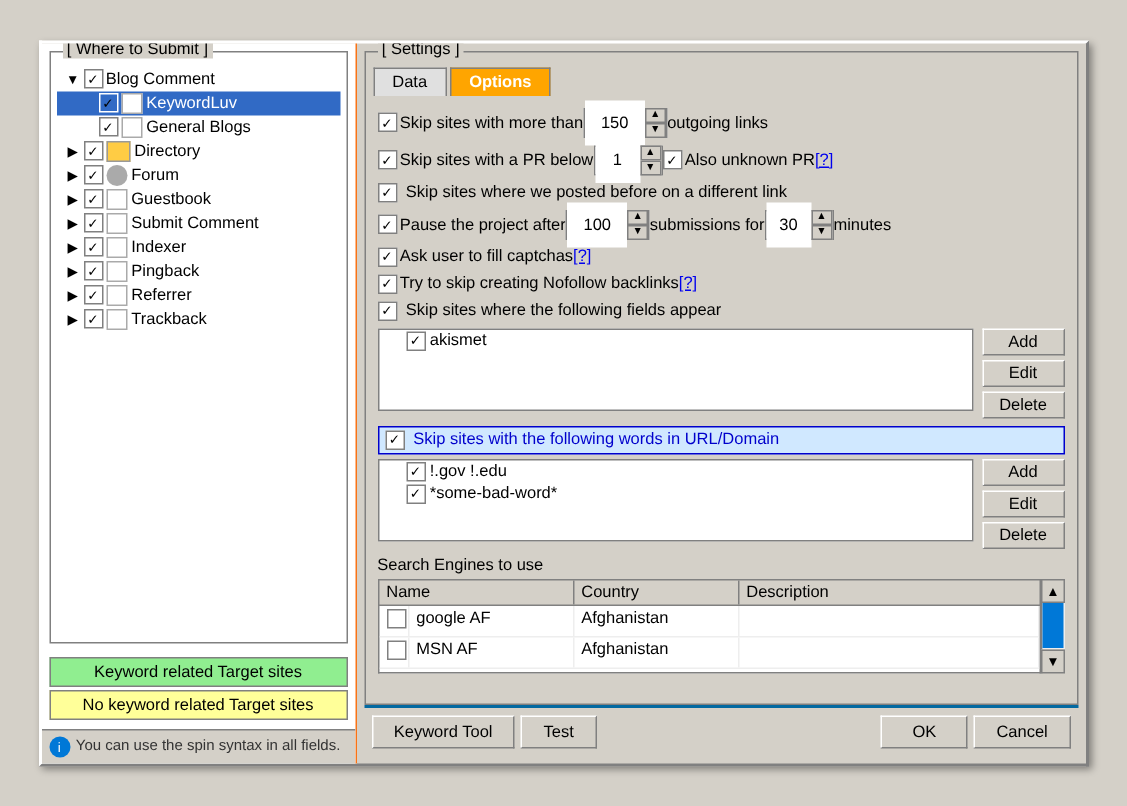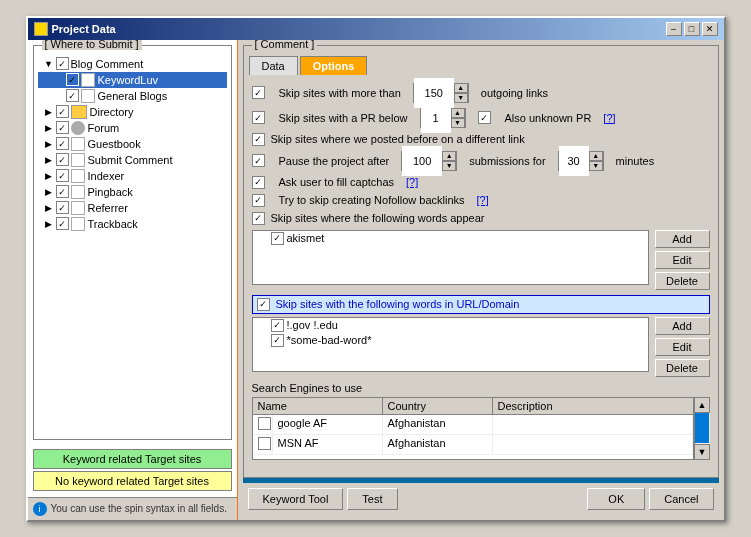--- a/index.html
+++ b/index.html
@@ -237,21 +237,21 @@
     }
     .settings-content {
       padding: 8px;
       flex: 1;
       overflow-y: auto;
     }
     .row {
       display: flex;
       align-items: center;
       margin-bottom: 5px;
-      gap: 12px;
+      gap: 0;
       flex-wrap: wrap;
     }
     .cb-row {
       display: flex;
       align-items: center;
       margin-bottom: 5px;
       gap: 4px;
     }
     .cb-label {
       font-size: 11px;
@@ -383,21 +383,21 @@
       width: 14px;
       height: 30px;
       background: #0078d7;
       margin: 0 auto;
     }
     .bottom-bar {
       display: flex;
       align-items: center;
       justify-content: space-between;
       padding: 5px;
-      border-top: 5px solid #0369a1;
+      border-top: 2px solid #0369a1;
       background: #d4d0c8;
     }
     .bottom-left-btns {
       display: flex;
       gap: 4px;
     }
     .bottom-right-btns {
       display: flex;
       gap: 4px;
     }
@@ -428,31 +428,20 @@
       font-size: 9px;
       flex-shrink: 0;
     }
     .small-checkbox.checked::after { content: '✓'; }
   </style>
 </head>
 <body>
 
 <div class="window">
 
-  <div class="titlebar">
-    <div class="titlebar-left">
-      <div class="titlebar-icon"></div>
-      <span class="titlebar-title">Project Data</span>
-    </div>
-    <div class="titlebar-buttons">
-      <button class="titlebar-btn">–</button>
-      <button class="titlebar-btn">□</button>
-      <button class="titlebar-btn">✕</button>
-    </div>
-  </div>
 
   <div class="content">
 
     <div class="left-panel">
       <div class="group-box">
         <div class="group-box-label">[ Where to Submit ]</div>
         <div class="tree-area">
 
           <div class="tree-item" style="padding-left:4px;">
             <span class="tree-toggle">▼</span>
@@ -536,21 +525,21 @@
       </div>
 
       <div class="info-bar">
         <div class="info-icon">i</div>
         <span>You can use the spin syntax in all fields.</span>
       </div>
     </div>
 
     <div class="right-panel">
       <div class="settings-group">
-        <div class="settings-label">[ Comment ]</div>
+        <div class="settings-label">[ Settings ]</div>
 
         <div class="tab-bar">
           <div class="tab inactive">
             <span>Data</span>
           </div>
           <div class="tab active">
             <span>Options</span>
           </div>
         </div>
 
@@ -618,21 +607,21 @@
 
           <div class="row">
             <div class="checkbox checked"></div>
             <span class="cb-label">Try to skip creating Nofollow backlinks</span>
             <span class="help-link">[?]</span>
           </div>
 
           <div style="margin-bottom:5px;">
             <div class="cb-row">
               <div class="checkbox checked"></div>
-              <span class="cb-label">Skip sites where the following words appear</span>
+              <span class="cb-label">Skip sites where the following fields appear</span>
             </div>
             <div style="display:flex; gap:4px;">
               <div class="list-area" style="flex:1;">
                 <div class="list-item-row">
                   <div class="small-checkbox checked"></div>
                   <span>akismet</span>
                 </div>
               </div>
               <div class="action-btns">
                 <button class="action-btn">Add</button>

